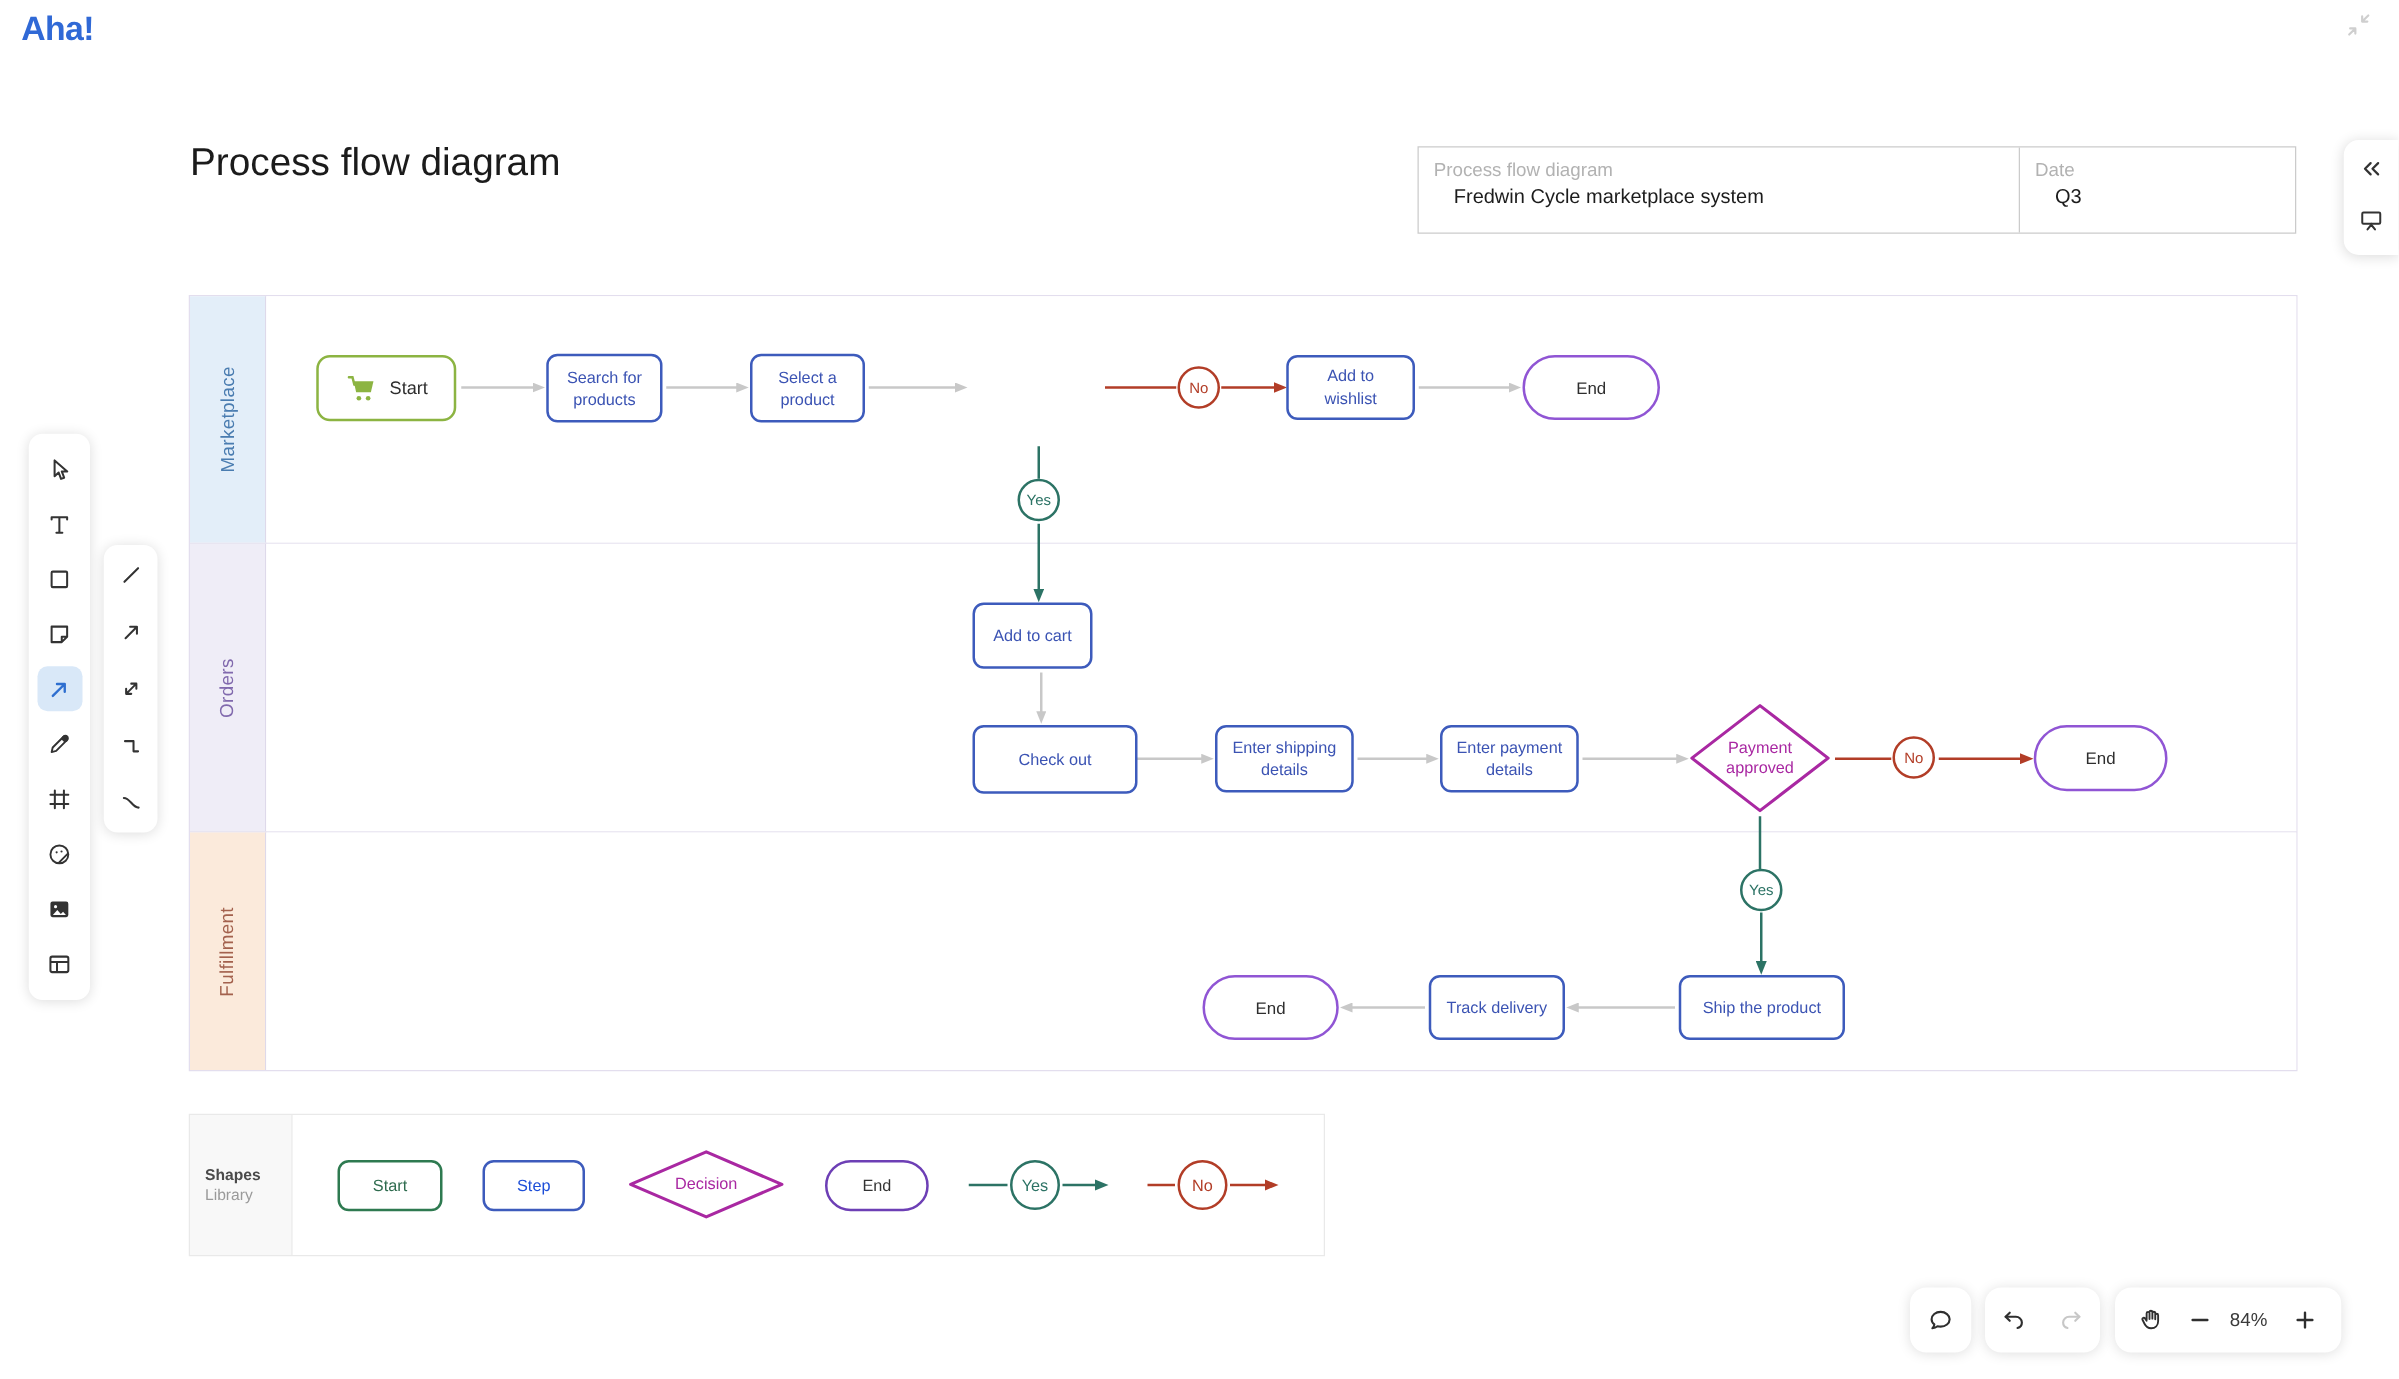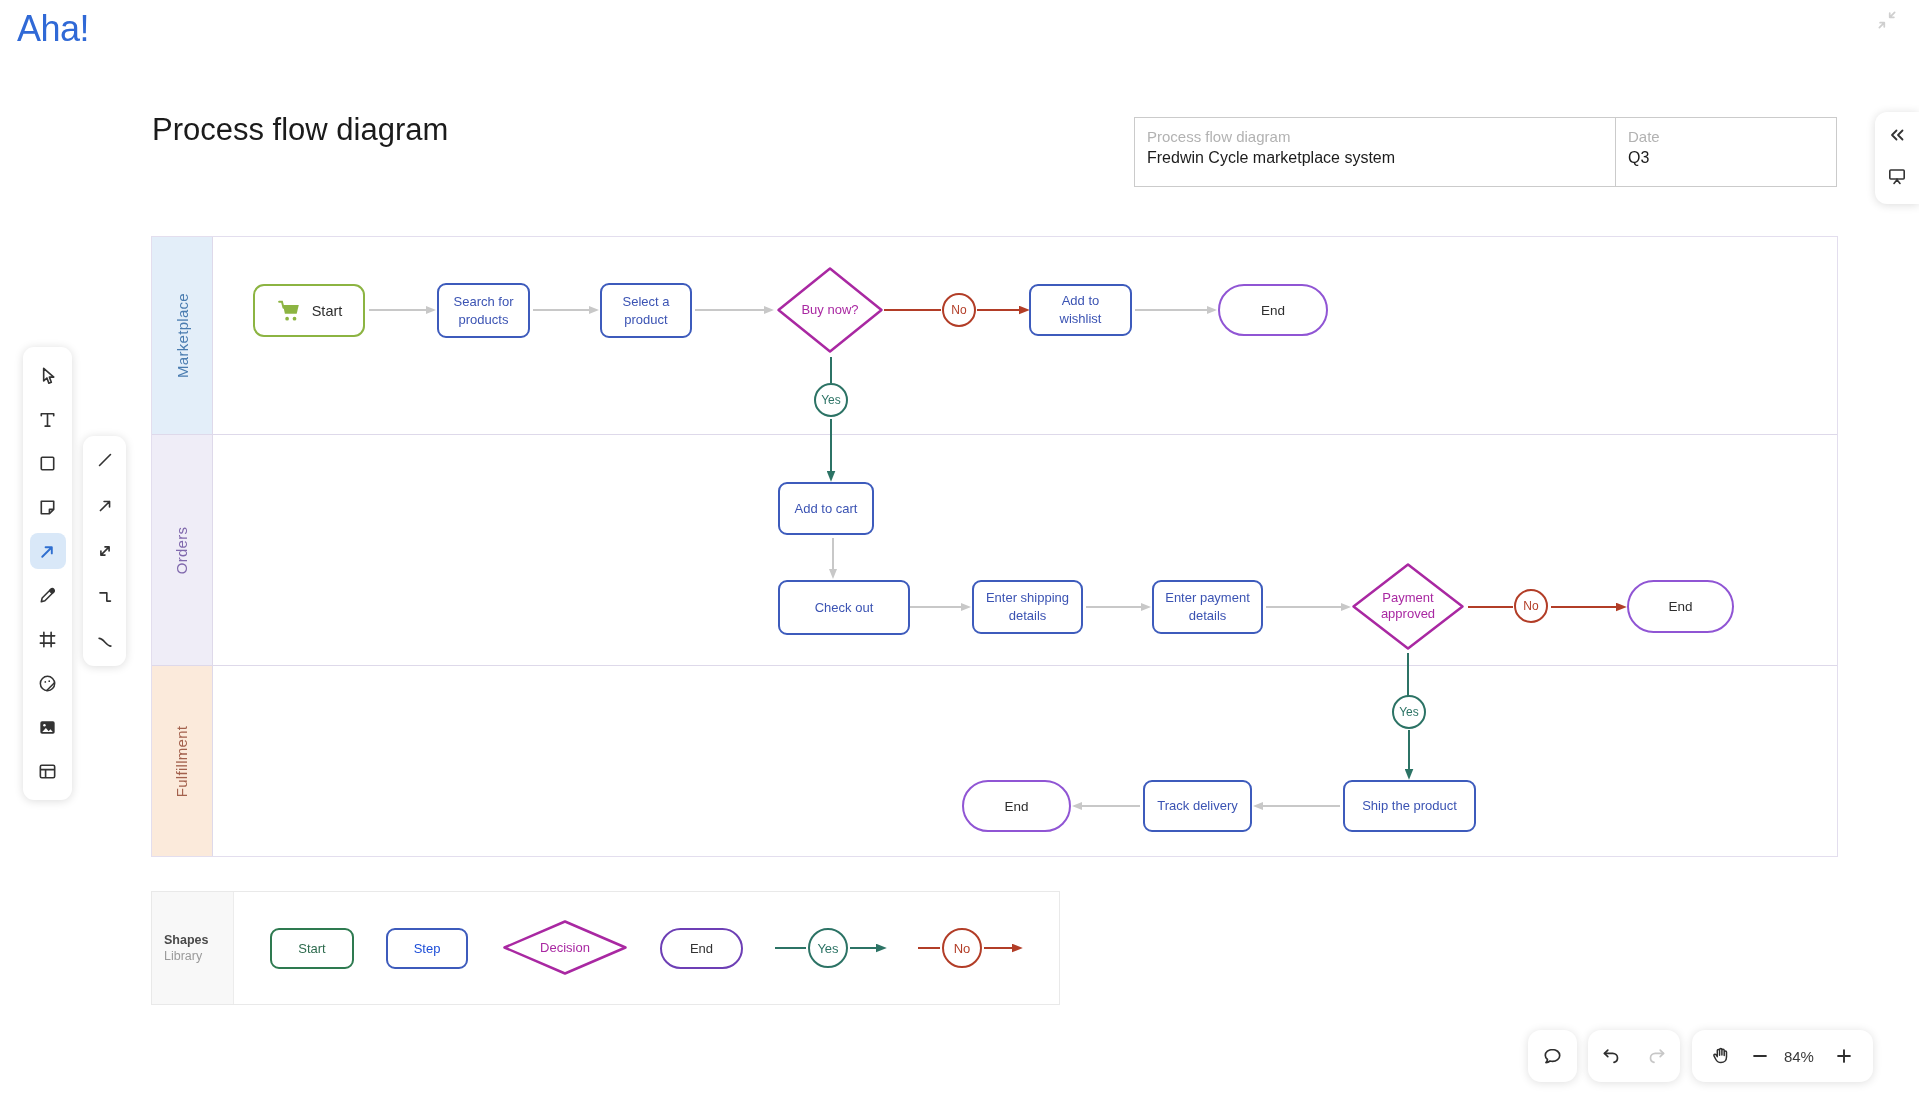--- a/index.html
+++ b/index.html
@@ -1,29 +1,29 @@
 <!DOCTYPE html>
 <html><head>
 <meta charset="utf-8">
 <style>
   * { box-sizing: border-box; margin: 0; padding: 0; }
   body { background: #fff; font-family: "Liberation Sans", sans-serif; }
   .page { position: relative; width: 1919px; height: 1103px; background: #fff; overflow: hidden; }
 
   
-  .logo { position: absolute; left: 17px; top: 8px; font-size: 36px; font-weight: 400; letter-spacing: -0.5px; color: #3069d6; cursor: pointer; }
+  .logo { position: absolute; left: 17px; top: 8px; font-size: 27px; font-weight: 700; letter-spacing: -0.5px; color: #3069d6; cursor: pointer; }
   .minimize-btn { position: absolute; left: 1872px; top: 6px; width: 30px; height: 30px; background: none; border: none; cursor: pointer; color: #cfcfcf; }
   .title { position: absolute; left: 152px; top: 112px; font-size: 31px; font-weight: 400; color: #1b1b1b; }
 
   .info-table { position: absolute; left: 1134px; top: 117px; width: 703px; height: 70px; display: flex; border: 1px solid #cbcbcb; background: #fff; }
   .info-cell { padding: 10px 12px 8px; display: flex; flex-direction: column; gap: 4px; }
   .info-cell.name { width: 481px; border-right: 1px solid #cbcbcb; }
   .info-cell.date { flex: 1; }
   .info-lbl { font-size: 15px; color: #b2b2b2; }
-  .info-val { font-size: 16px; color: #1c1c1c; }
+  .info-val { font-size: 16px; color: #1c1c1c; margin-left: 16px; }
 
   .right-panel { position: absolute; right: 0; top: 112px; width: 44px; height: 92px; background: #fff; border-radius: 12px 0 0 12px; box-shadow: 0 1px 10px rgba(0,0,0,.14); display: flex; flex-direction: column; align-items: center; padding: 9px 0; gap: 10px; }
   .icon-btn { width: 30px; height: 30px; border: none; background: none; color: #333; display: flex; align-items: center; justify-content: center; cursor: pointer; border-radius: 7px; }
 
   
   .toolbar { position: absolute; left: 23px; top: 347px; width: 49px; height: 453px; background: #fff; border-radius: 11px; box-shadow: 0 1px 10px rgba(0,0,0,.14); display: flex; flex-direction: column; justify-content: space-between; align-items: center; padding: 10px 0; }
   .tool { width: 36px; height: 36px; border: none; background: none; border-radius: 8px; color: #333; display: flex; align-items: center; justify-content: center; cursor: pointer; }
   .tool.active { background: #d9e8f8; color: #2f6fd0; }
   .subtoolbar { position: absolute; left: 83px; top: 436px; width: 43px; height: 230px; background: #fff; border-radius: 11px; box-shadow: 0 1px 10px rgba(0,0,0,.14); display: flex; flex-direction: column; justify-content: space-between; align-items: center; padding: 8px 0; }
   .subtool { width: 32px; height: 32px; border: none; background: none; border-radius: 7px; color: #333; display: flex; align-items: center; justify-content: center; cursor: pointer; }
@@ -274,26 +274,20 @@
       </svg>
     <span>Start</span>
   </div>
   <div class="node step" style="left:437px;top:283px;width:93px;height:55px">
       <span>Search for products</span>
     </div>
   <div class="node step" style="left:600px;top:283px;width:92px;height:55px">
       <span>Select a product</span>
     </div>
 
-  <div class="diamond" style="left:776px;top:266px;width:108px;height:88px">
-    <svg width="108" height="88" viewBox="0 0 108 88">
-        <polygon points="54,2.5 105.5,44 54,85.5 2.5,44"></polygon>
-      </svg>
-    <span>Buy now?</span>
-  </div>
 
   <div class="node circle no" style="left:942px;top:293px;width:34px;height:34px">
       <span>No</span>
     </div>
   <div class="node step" style="left:1029px;top:284px;width:103px;height:52px">
       <span>Add to wishlist</span>
     </div>
   <div class="node stadium" style="left:1218px;top:284px;width:110px;height:52px">
       <span>End</span>
     </div>

